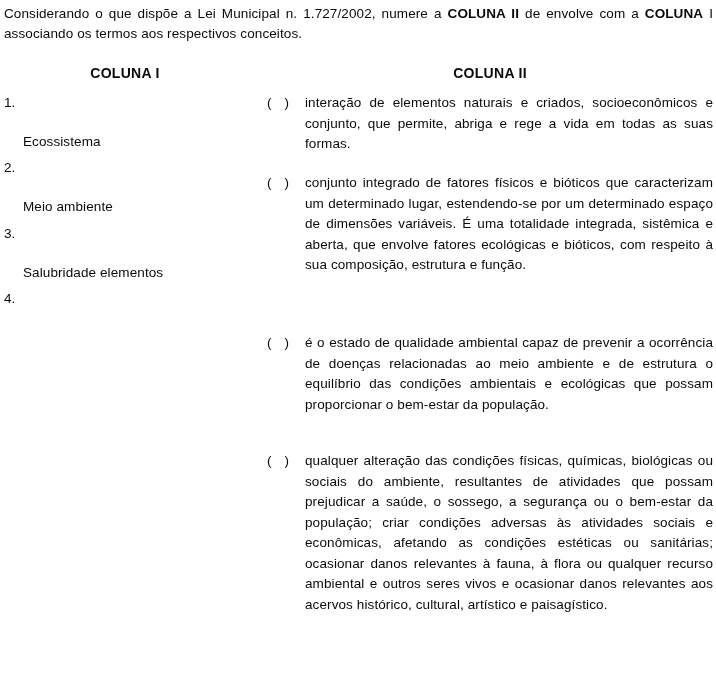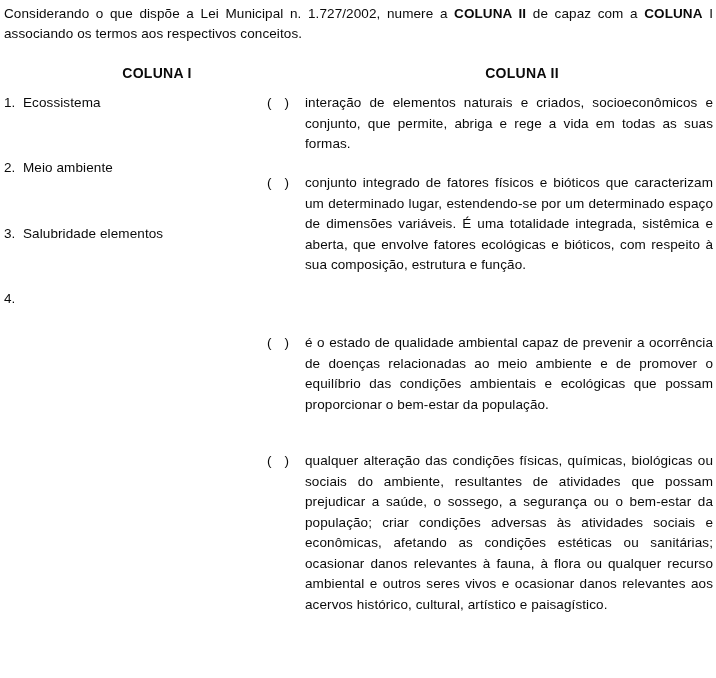--- a/index.html
+++ b/index.html
@@ -27,35 +27,34 @@
     text-align: justify;
     letter-spacing: 0.1px;
   }
   .bold { font-weight: bold; }
   .col-header {
     position: absolute;
     top: 65px;
     font-weight: bold;
     font-size: 14px;
     letter-spacing: 0.3px;
-    padding-left: 32px;
   }
   .col1-header { left: 0; width: 250px; text-align: center; }
   .col2-header { left: 267px; width: 446px; text-align: center; }
   .l-item {
     position: absolute;
     left: 4px;
     width: 252px;
     font-size: 13.5px;
     line-height: 20px;
     display: flex;
     letter-spacing: 0.1px;
   }
   .l-item .num { flex: none; width: 19px; }
-  .l-item .lbl { flex: 1; }
+  .l-item .lbl { flex: 1; margin-top: 39px; }
   .l-item.wrap2 .lbl { max-width: 216px; text-align: justify; }
   .r-item {
     position: absolute;
     left: 267px;
     width: 446px;
     display: flex;
     font-size: 13.5px;
     line-height: 20.5px;
     letter-spacing: 0.1px;
   }
@@ -68,21 +67,21 @@
   .r-item .r-text {
     flex: 1;
     text-align: justify;
   }
 </style>
 </head>
 <body>
 
 <div class="page">
 
-  <p class="instruction"><span>Considerando o que dispõe a Lei Municipal n. 1.727/2002, numere a </span><span class="bold">COLUNA II</span><span> de capaz com a </span><span class="bold">COLUNA</span><span> I associando os termos aos respectivos conceitos.</span></p>
+  <p class="instruction"><span>Considerando o que dispõe a Lei Municipal n. 1.727/2002, numere a </span><span class="bold">COLUNA II</span><span> de envolve com a </span><span class="bold">COLUNA</span><span> I associando os termos aos respectivos conceitos.</span></p>
 
   <div class="col-header col1-header">COLUNA I</div>
   <div class="col-header col2-header">COLUNA II</div>
 
   <div class="l-item" style="top:93px">
     <span class="num">1.</span>
     <span class="lbl">Ecossistema</span>
   </div>
   <div class="l-item" style="top:158px">
     <span class="num">2.</span>
@@ -99,20 +98,20 @@
   <div class="r-item" style="top:93px">
     <span class="marker">( )</span>
     <div class="r-text">interação de elementos naturais e criados, socioeconômicos e conjunto, que permite, abriga e rege a vida em todas as suas formas.</div>
   </div>
   <div class="r-item" style="top:173px">
     <span class="marker">( )</span>
     <div class="r-text">conjunto integrado de fatores físicos e bióticos que caracterizam um determinado lugar, estendendo-se por um determinado espaço de dimensões variáveis. É uma totalidade integrada, sistêmica e aberta, que envolve fatores ecológicas e bióticos, com respeito à sua composição, estrutura e função.</div>
   </div>
   <div class="r-item" style="top:333px">
     <span class="marker">( )</span>
-    <div class="r-text">é o estado de qualidade ambiental capaz de prevenir a ocorrência de doenças relacionadas ao meio ambiente e de promover o equilíbrio das condições ambientais e ecológicas que possam proporcionar o bem-estar da população.</div>
+    <div class="r-text">é o estado de qualidade ambiental capaz de prevenir a ocorrência de doenças relacionadas ao meio ambiente e de estrutura o equilíbrio das condições ambientais e ecológicas que possam proporcionar o bem-estar da população.</div>
   </div>
   <div class="r-item" style="top:451px">
     <span class="marker">( )</span>
     <div class="r-text">qualquer alteração das condições físicas, químicas, biológicas ou sociais do ambiente, resultantes de atividades que possam prejudicar a saúde, o sossego, a segurança ou o bem-estar da população; criar condições adversas às atividades sociais e econômicas, afetando as condições estéticas ou sanitárias; ocasionar danos relevantes à fauna, à flora ou qualquer recurso ambiental e outros seres vivos e ocasionar danos relevantes aos acervos histórico, cultural, artístico e paisagístico.</div>
   </div>
 
 </div>
 
 </body></html>

